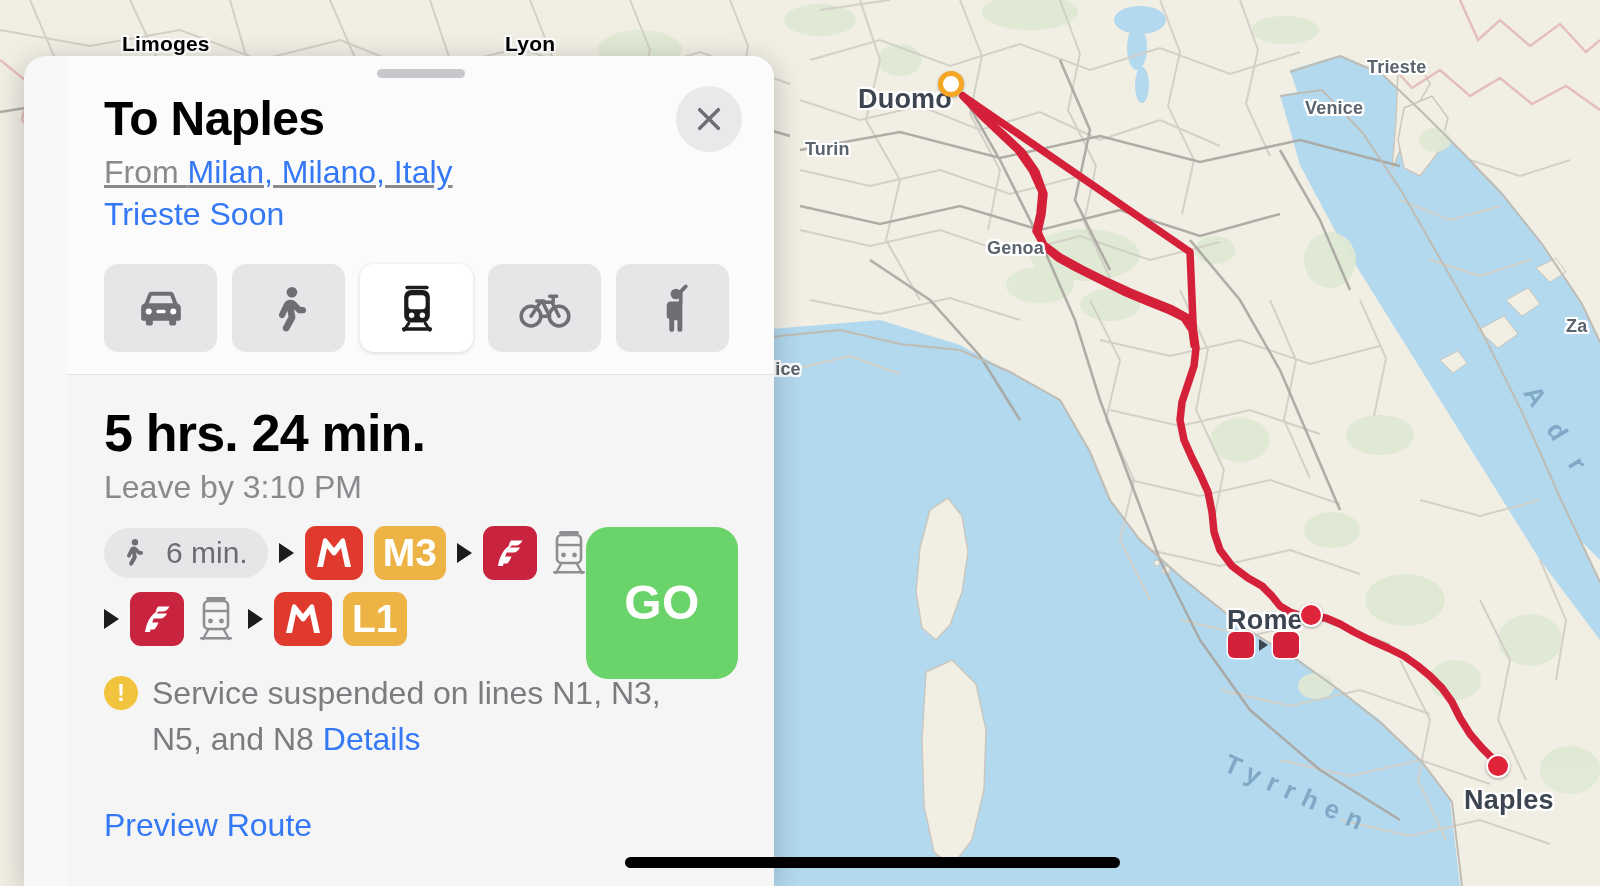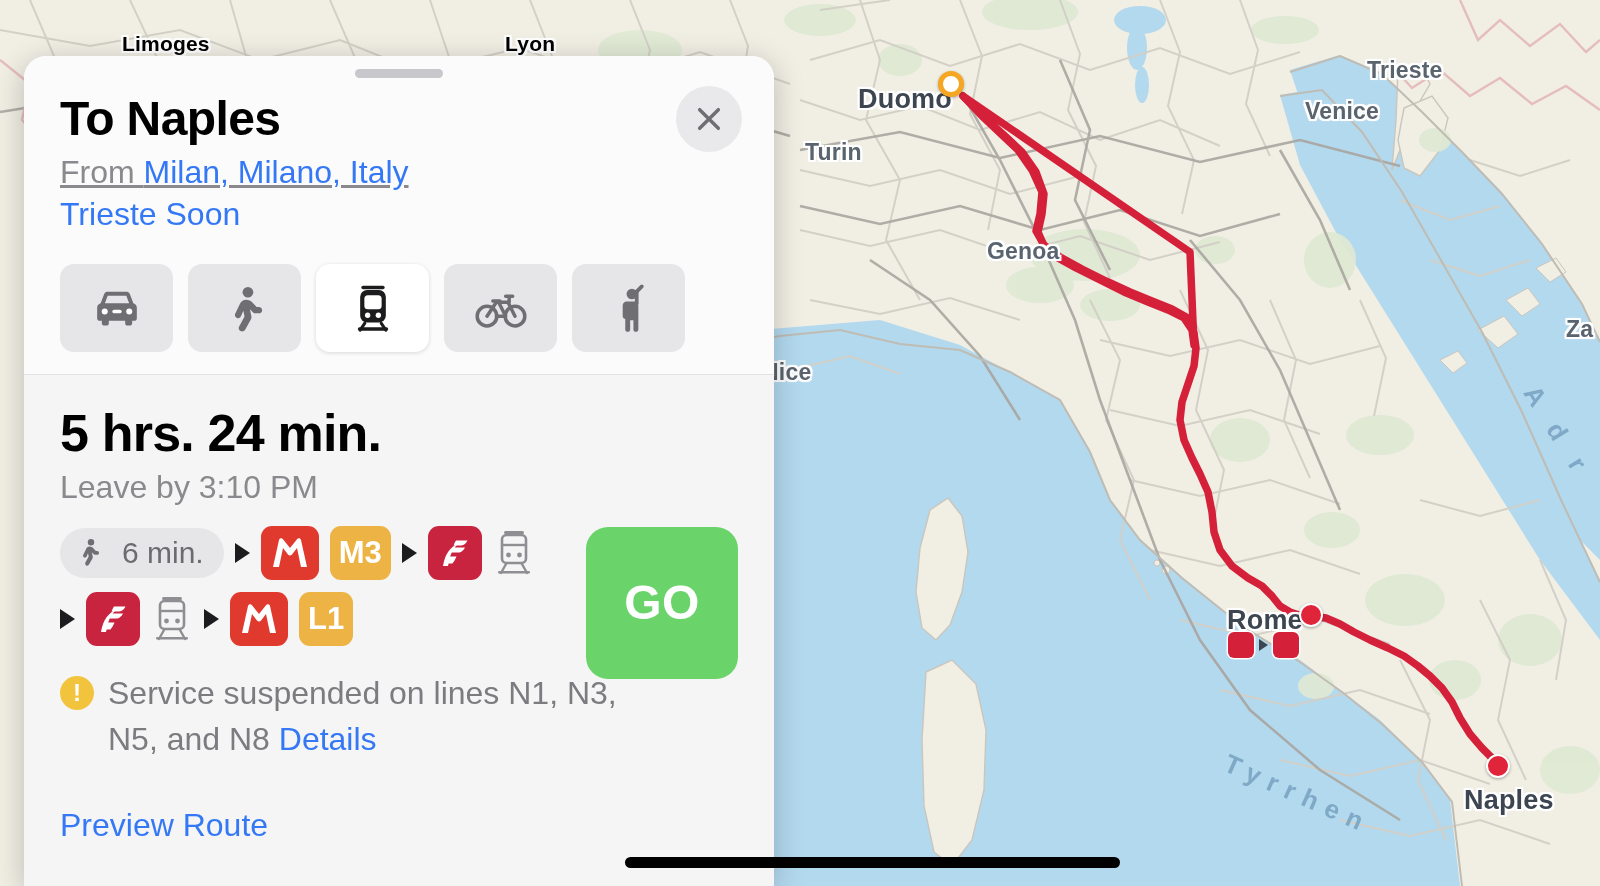--- a/index.html
+++ b/index.html
@@ -19,21 +19,21 @@
     position:absolute; white-space:nowrap;
     font-family:"Liberation Sans", sans-serif;
     font-weight:bold; color:#3c4550;
     text-shadow:
       -2px -2px 0 #fff, 2px -2px 0 #fff, -2px 2px 0 #fff, 2px 2px 0 #fff,
       -2px 0 0 #fff, 2px 0 0 #fff, 0 -2px 0 #fff, 0 2px 0 #fff,
       0 0 4px #fff;
     pointer-events:none; letter-spacing:.2px;
   }
   .lbl-major  { font-size:27px; }
-  .lbl-mid    { font-size:23px; color:#5a646e; }
+  .lbl-mid    { font-size:18px; color:#5a646e; }
   .lbl-minor  { font-size:21px; color:#000000; font-weight:bold; }
   .lbl-sea {
     color:#7fa9c6; font-weight:bold; font-size:26px;
     text-shadow:none; letter-spacing:9px;
   }
 
   .map-pin { position:absolute; pointer-events:none; }
   .pin-dot {
     width:24px; height:24px; border-radius:50%;
     background:#e0243a; border:2.5px solid #fff;
@@ -54,21 +54,21 @@
   .mini-arrow {
     width:0; height:0; border-left:9px solid #3c4550;
     border-top:6px solid transparent; border-bottom:6px solid transparent;
   }
 
   
   #panel {
     position:absolute; left:24px; top:56px; width:750px; height:830px;
     background:#f7f7f7; border-radius:22px 22px 0 0;
     box-shadow:0 6px 30px rgba(0,0,0,.22);
-    overflow:hidden; display:flex; flex-direction:column;
+    overflow:hidden; display:flex; flex-direction:column;padding-left:44px;
   }
   #panel-header { background:#fbfbfb; padding:0 0 22px 0; position:relative; }
   .grabber {
     position:absolute; left:50%; top:13px; transform:translateX(-50%);
     width:88px; height:9px; border-radius:5px; background:#c7c7cc;
   }
   .header-inner { padding:38px 36px 0 36px; position:relative; }
   .title {
     font-size:48px; font-weight:bold; color:#000; letter-spacing:-.6px;
     line-height:1.04;
@@ -114,21 +114,21 @@
   .walkpill svg { width:26px; height:30px; }
   .walkpill span { font-size:30px; color:#6b6b70; }
 
   .tri {
     width:0; height:0; border-left:15px solid #1c1c1e;
     border-top:10px solid transparent; border-bottom:10px solid transparent;
   }
 
   .badge {
     height:54px; border-radius:11px; display:flex; align-items:center;
-    justify-content:center; color:#fff; font-weight:bold; font-size:31px;
+    justify-content:center; color:#fff; font-weight:bold; font-size:39px;
     padding:0 9px; min-width:54px;
   }
   .badge.metro-red  { background:#e03a2f; }
   .badge.line-amber { background:#edb445; }
   .badge.fs {
     background:#c9243f; width:54px; padding:0;
   }
   .badge.fs svg { width:40px; height:40px; }
   .badge svg.metro-m { width:40px; height:36px; }
   .train-glyph { width:42px; height:50px; }

